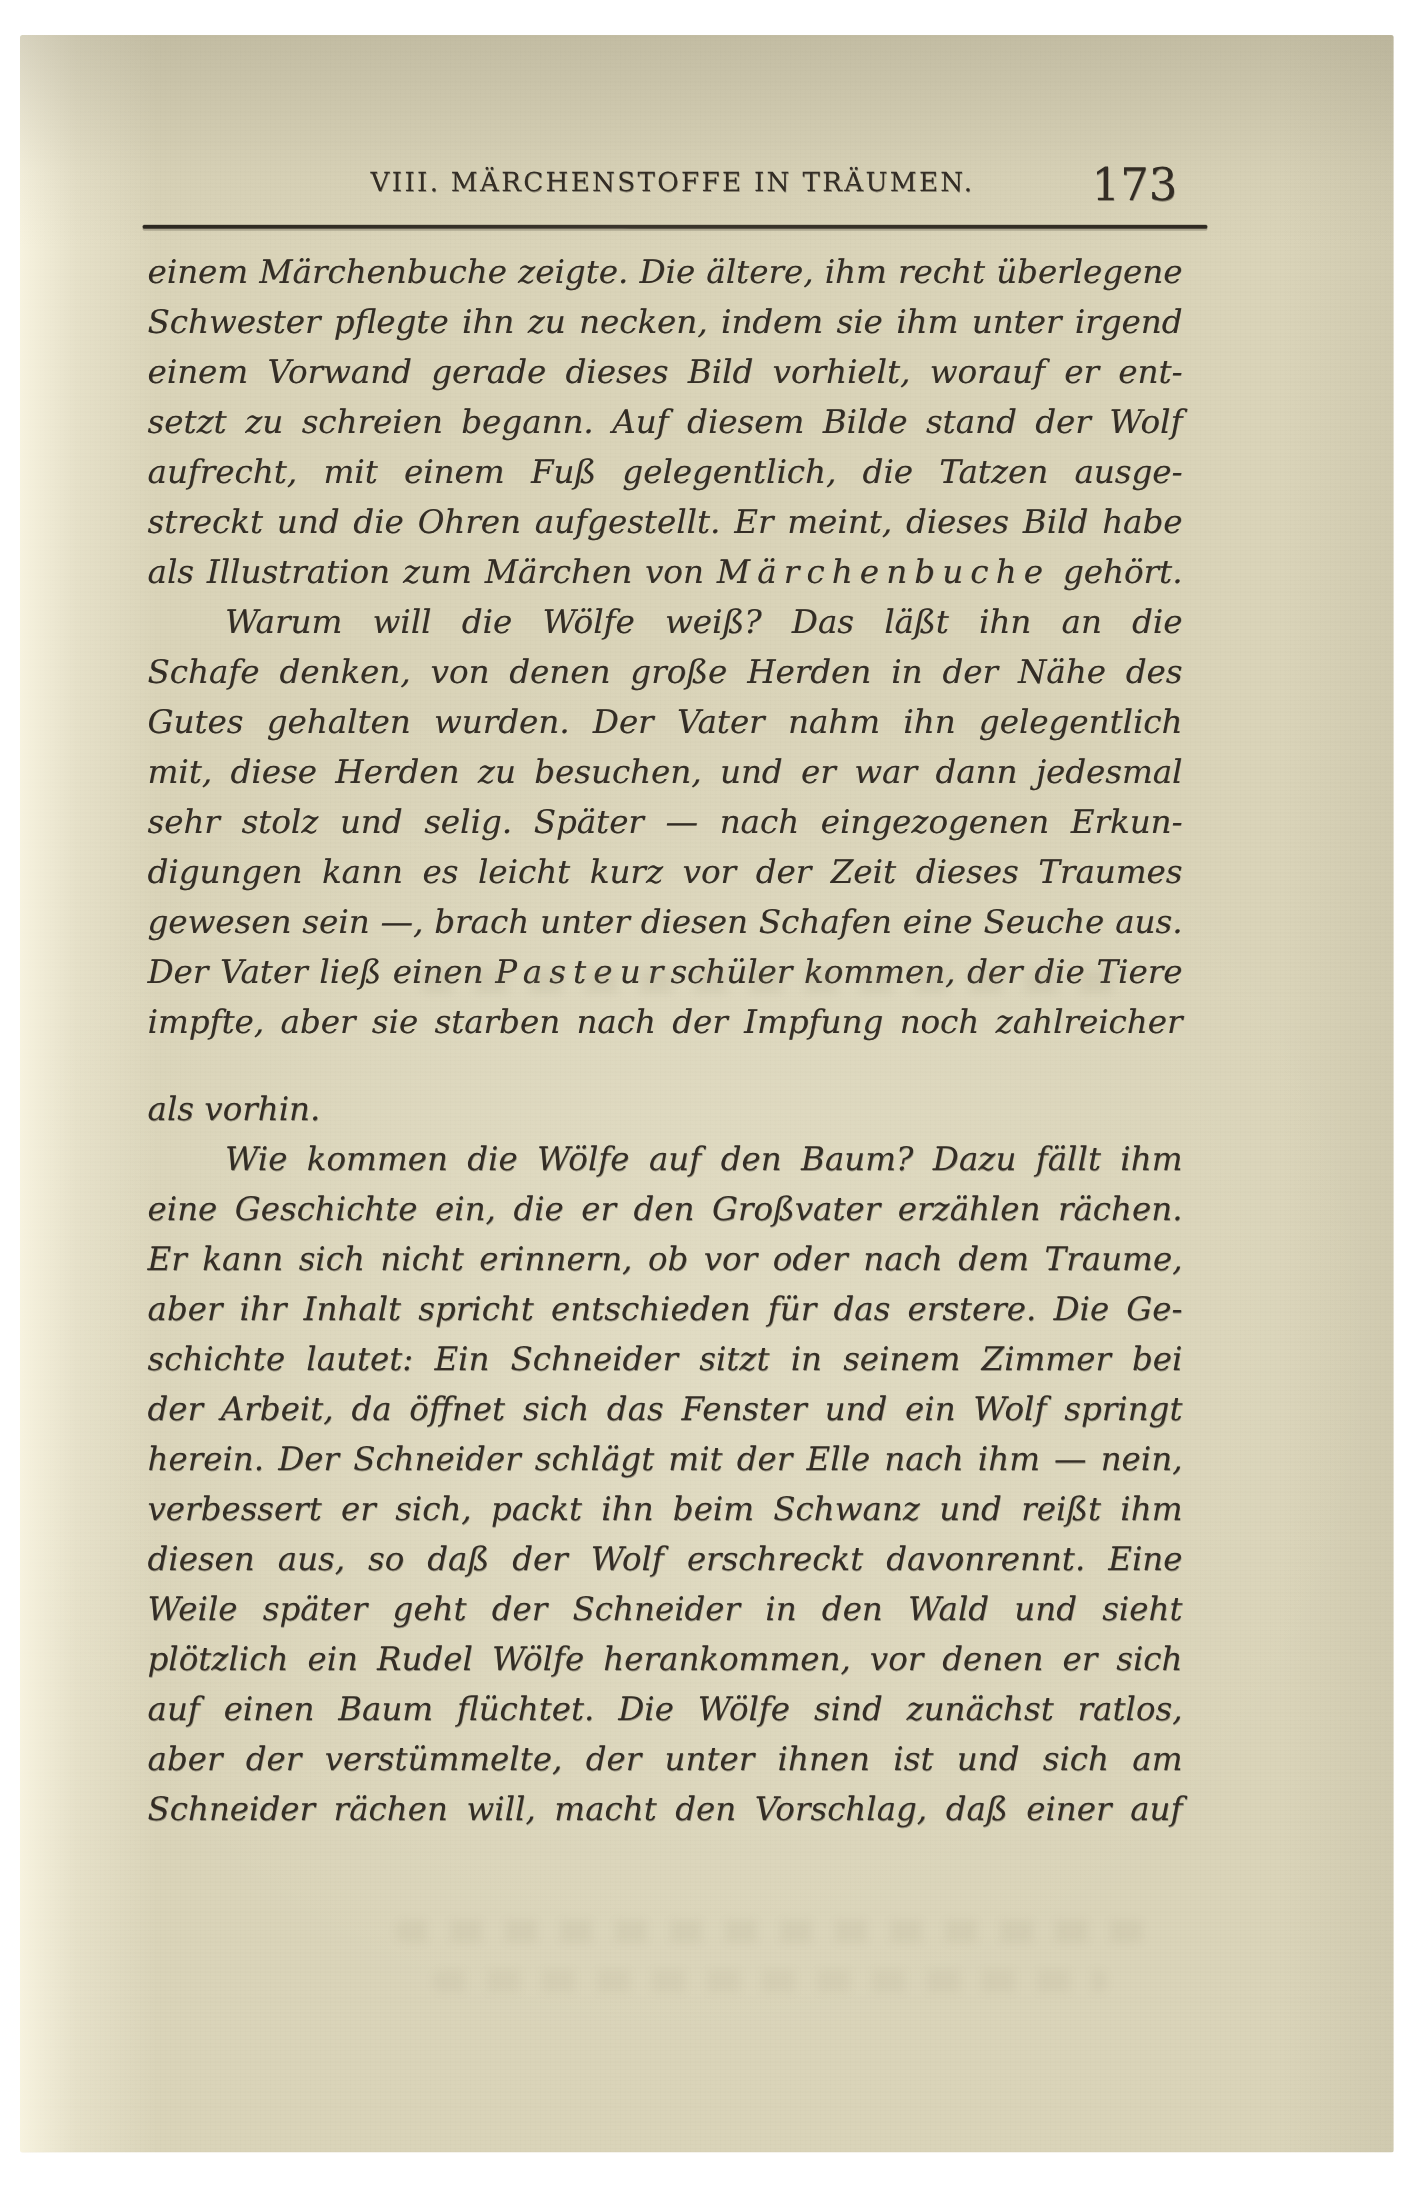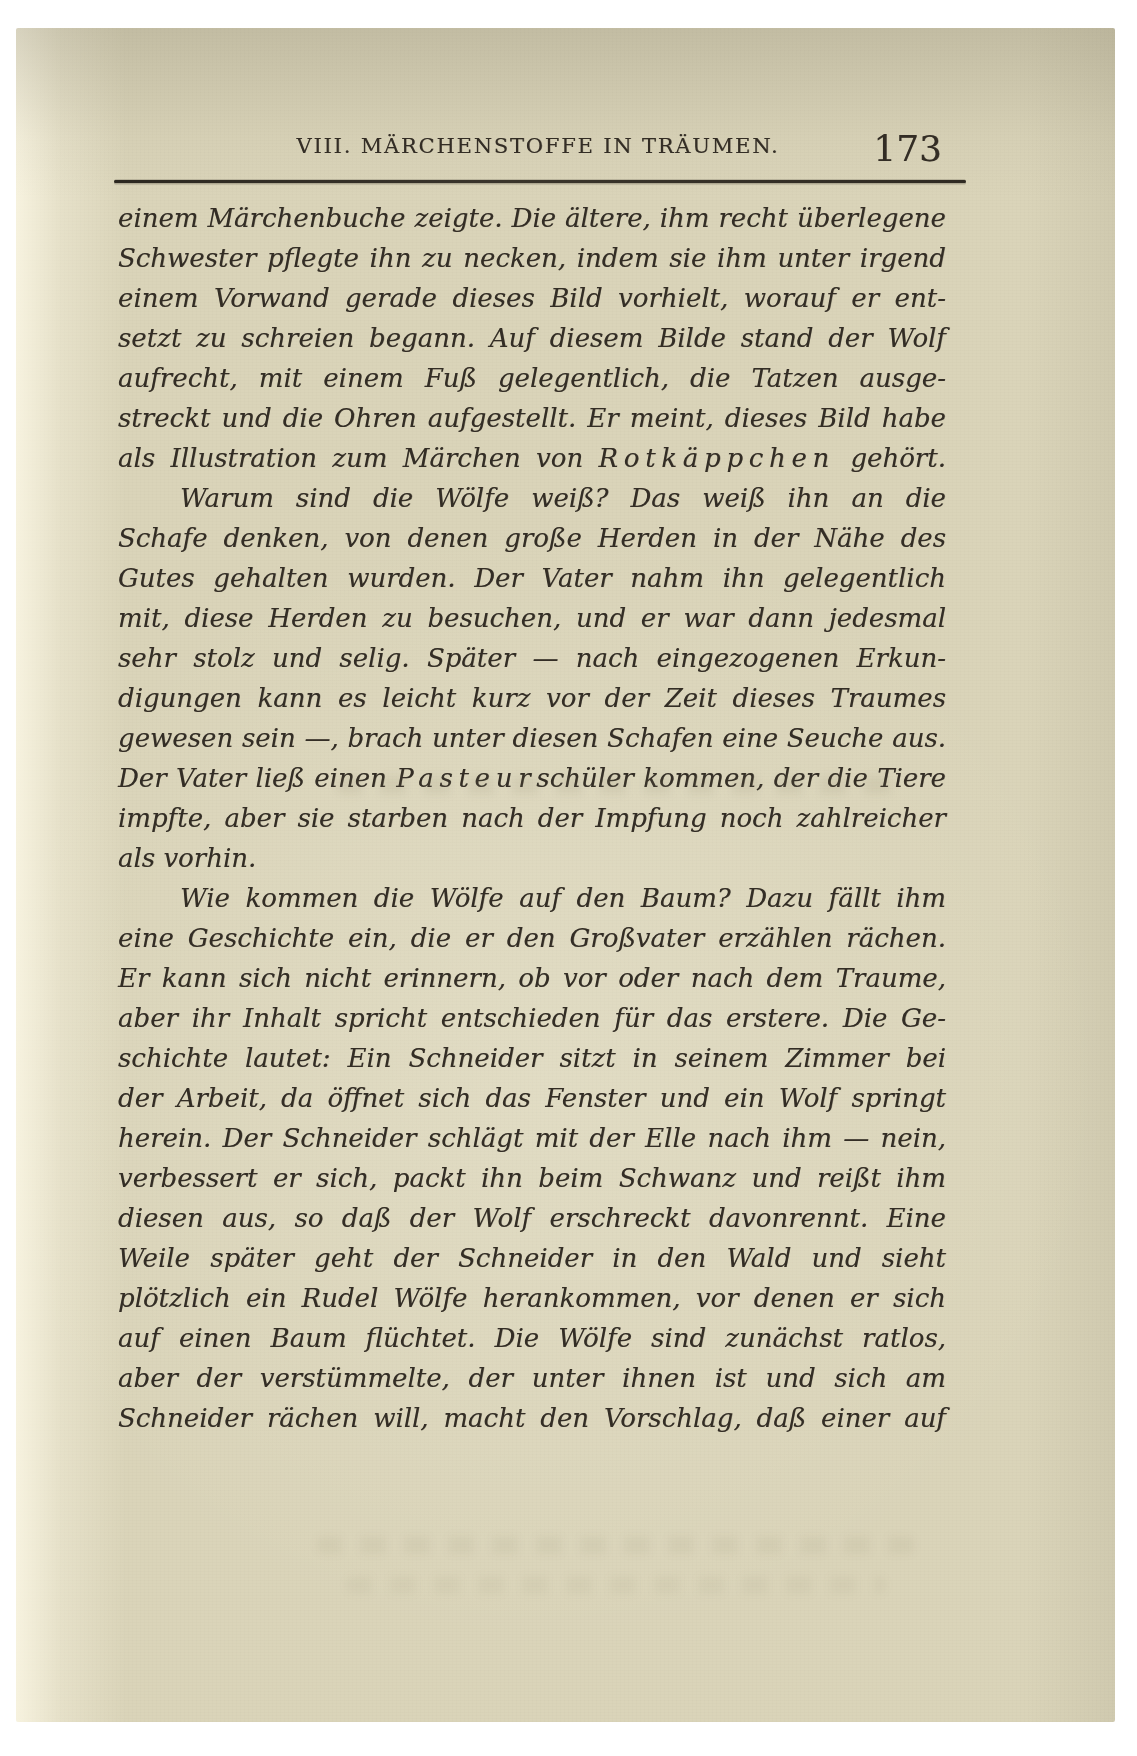--- a/index.html
+++ b/index.html
@@ -83,21 +83,21 @@
     text-shadow: 0.35px 0.45px 0 rgba(51,45,37,0.42);
     font-style: italic;
   }
   .line {
     height: 40px;
     line-height: 40px;
     text-align: justify;
     text-align-last: justify;
   }
   .line.indent { padding-left: 62px; }
-  .line.short  { text-align-last: left; }
+  .line.short  { text-align-last: left; margin-top: 30px; }
   .sperr { letter-spacing: 0.22em; }
   
   .ghost {
     position: absolute;
     height: 18px;
     background: repeating-linear-gradient(90deg,
       rgba(138,131,103,0.12) 0 26px, rgba(138,131,103,0) 26px 44px);
     filter: blur(4px);
     border-radius: 8px;
     pointer-events: none;
@@ -119,22 +119,22 @@
 
     <div class="head-rule"></div>
 
     <div class="textblock">
         <div class="line"><span>einem Märchenbuche zeigte. Die ältere, ihm recht überlegene</span></div>
         <div class="line"><span>Schwester pflegte ihn zu necken, indem sie ihm unter irgend</span></div>
         <div class="line"><span>einem Vorwand gerade dieses Bild vorhielt, worauf er ent-</span></div>
         <div class="line"><span>setzt zu schreien begann. Auf diesem Bilde stand der Wolf</span></div>
         <div class="line"><span>aufrecht, mit einem Fuß gelegentlich, die Tatzen ausge-</span></div>
         <div class="line"><span>streckt und die Ohren aufgestellt. Er meint, dieses Bild habe</span></div>
-        <div class="line"><span>als Illustration zum Märchen von </span><span class="sperr">Rotkäppchen</span><span> gehört.</span></div>
-        <div class="line indent"><span>Warum sind die Wölfe weiß? Das weiß ihn an die</span></div>
+        <div class="line"><span>als Illustration zum Märchen von </span><span class="sperr">Märchenbuche</span><span> gehört.</span></div>
+        <div class="line indent"><span>Warum will die Wölfe weiß? Das läßt ihn an die</span></div>
         <div class="line"><span>Schafe denken, von denen große Herden in der Nähe des</span></div>
         <div class="line"><span>Gutes gehalten wurden. Der Vater nahm ihn gelegentlich</span></div>
         <div class="line"><span>mit, diese Herden zu besuchen, und er war dann jedesmal</span></div>
         <div class="line"><span>sehr stolz und selig. Später — nach eingezogenen Erkun-</span></div>
         <div class="line"><span>digungen kann es leicht kurz vor der Zeit dieses Traumes</span></div>
         <div class="line"><span>gewesen sein —, brach unter diesen Schafen eine Seuche aus.</span></div>
         <div class="line"><span>Der Vater ließ einen </span><span class="sperr">Pasteur</span><span>schüler kommen, der die Tiere</span></div>
         <div class="line"><span>impfte, aber sie starben nach der Impfung noch zahlreicher</span></div>
         <div class="line short"><span>als vorhin.</span></div>
         <div class="line indent"><span>Wie kommen die Wölfe auf den Baum? Dazu fällt ihm</span></div>

